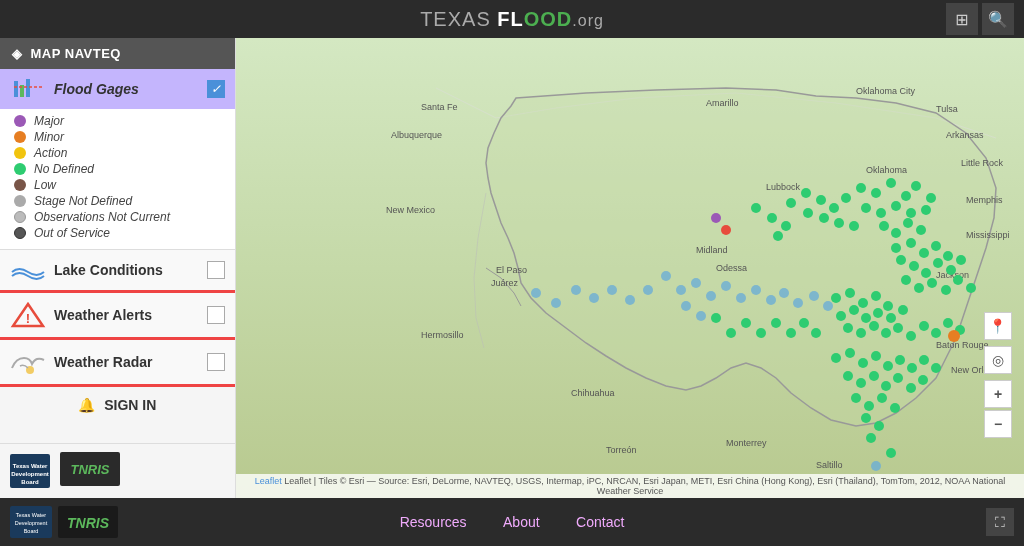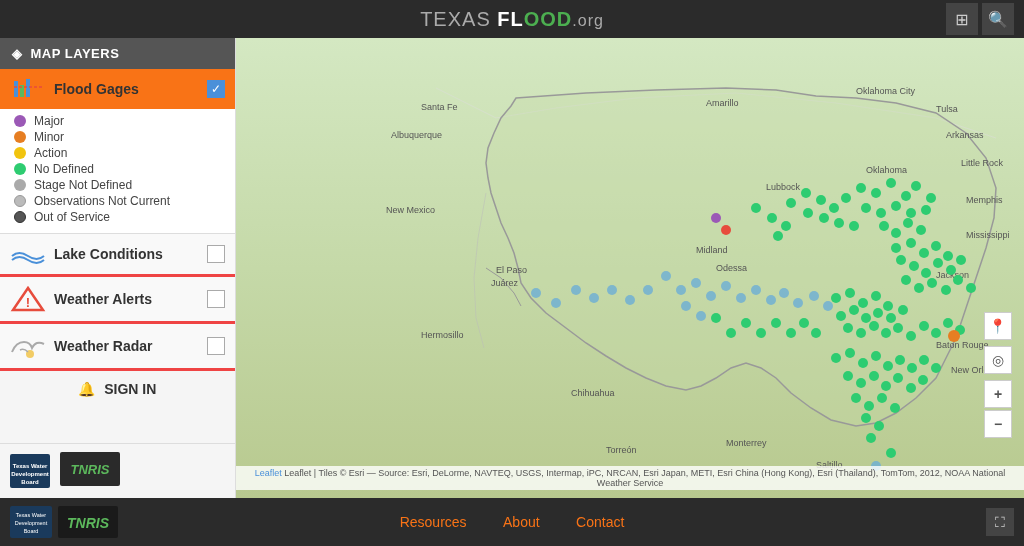--- a/index.html
+++ b/index.html
@@ -41,21 +41,22 @@
     .sidebar-header {
       background: #555; color: #fff;
       padding: 8px 12px;
       display: flex; align-items: center; gap: 8px;
       font-size: 13px; font-weight: bold; letter-spacing: 0.5px;
     }
 
     
     .layer-section {
       border-bottom: 1px solid #ddd;
-      background: #f97316;
+      background: #c4b5fd;
+      font-style: italic;
     }
     .layer-row {
       display: flex; align-items: center;
       padding: 8px 10px; gap: 8px;
     }
     .layer-icon { width: 36px; display: flex; align-items: center; justify-content: center; }
     .layer-label { flex: 1; font-size: 14px; font-weight: bold; color: #333; }
     .layer-checkbox {
       width: 18px; height: 18px; border: 1px solid #aaa;
       display: flex; align-items: center; justify-content: center;
@@ -117,35 +118,35 @@
     }
 
     .map-locate-btn {
       width: 28px; height: 28px; background: #fff; border: 1px solid #ccc;
       display: flex; align-items: center; justify-content: center;
       cursor: pointer; font-size: 14px; color: #555; margin-bottom: 4px;
     }
 
     
     .map-attribution {
-      position: absolute; bottom: 8px; left: 0; right: 0;
+      position: absolute; bottom: 0; left: 0; right: 0;
       background: rgba(255,255,255,0.8);
       font-size: 9px; color: #555; padding: 2px 6px;
       text-align: center;
     }
 
     
     #footer {
       position: absolute; bottom: 0; left: 0; right: 0; height: 48px;
       background: #2b2b2b;
       display: flex; align-items: center; justify-content: center; gap: 40px;
       z-index: 100;
     }
     #footer .footer-nav a {
-      color: #f97316; font-size: 14px; text-decoration: none;
+      color: #f0abfc; font-size: 14px; text-decoration: none;
       margin: 0 16px;
     }
     #footer .footer-logos {
       position: absolute; left: 10px;
       display: flex; align-items: center; gap: 10px;
     }
     #footer .fullscreen-btn {
       position: absolute; right: 10px;
       width: 28px; height: 28px; background: #444;
       display: flex; align-items: center; justify-content: center;
@@ -172,21 +173,21 @@
   <div class="header-icons">
     <button class="header-icon-btn">⊞</button>
     <button class="header-icon-btn">🔍</button>
   </div>
 </div>
 
 <div id="sidebar">
 
   <div class="sidebar-header">
     <span>◈</span>
-    <span>MAP LAYERS</span>
+    <span>MAP NAVTEQ</span>
   </div>
 
   <div class="layer-section">
     <div class="layer-row">
       <div class="layer-icon">
         <svg width="32" height="24" viewBox="0 0 32 24">
           <rect x="2" y="4" width="4" height="16" fill="#4a90d9"></rect>
           <rect x="8" y="8" width="4" height="12" fill="#5cb85c"></rect>
           <rect x="14" y="2" width="4" height="18" fill="#4a90d9"></rect>
           <line x1="2" y1="10" x2="30" y2="10" stroke="#e74c3c" stroke-width="1.5" stroke-dasharray="3,2"></line>
@@ -204,20 +205,24 @@
         <div class="dot" style="background:#e67e22"></div>
         <span>Minor</span>
       </div>
       <div class="legend-item">
         <div class="dot" style="background:#f1c40f"></div>
         <span>Action</span>
       </div>
       <div class="legend-item">
         <div class="dot" style="background:#2ecc71"></div>
         <span>No Defined</span>
+      </div>
+      <div class="legend-item">
+        <div class="dot" style="background:#795548"></div>
+        <span>Low</span>
       </div>
       <div class="legend-item">
         <div class="dot" style="background:#aaa"></div>
         <span>Stage Not Defined</span>
       </div>
       <div class="legend-item">
         <div class="dot" style="background:#bbb; border: 1px solid #999;"></div>
         <span>Observations Not Current</span>
       </div>
       <div class="legend-item">

